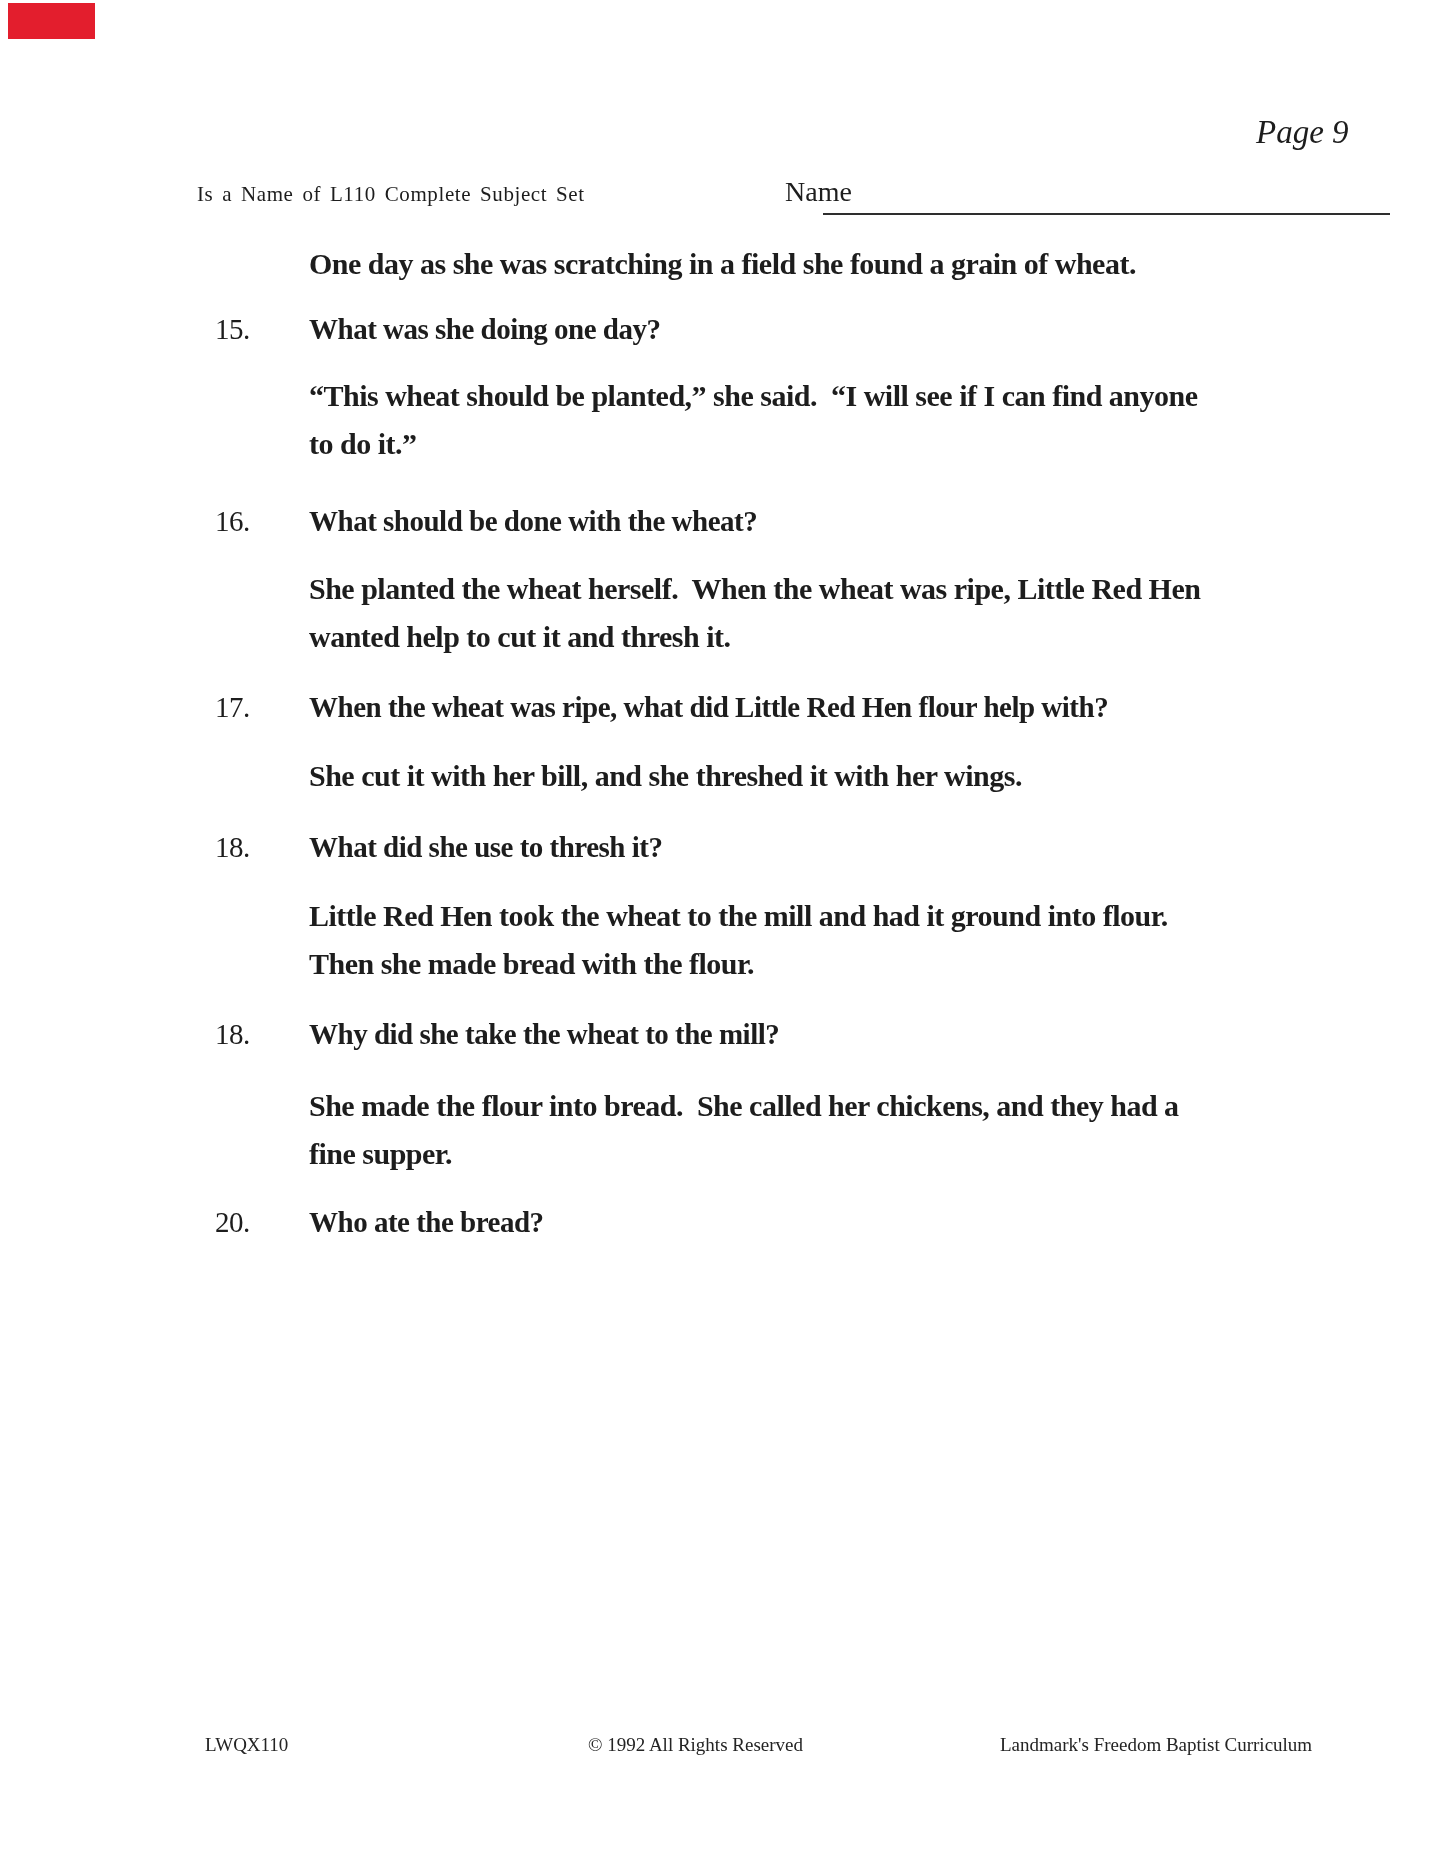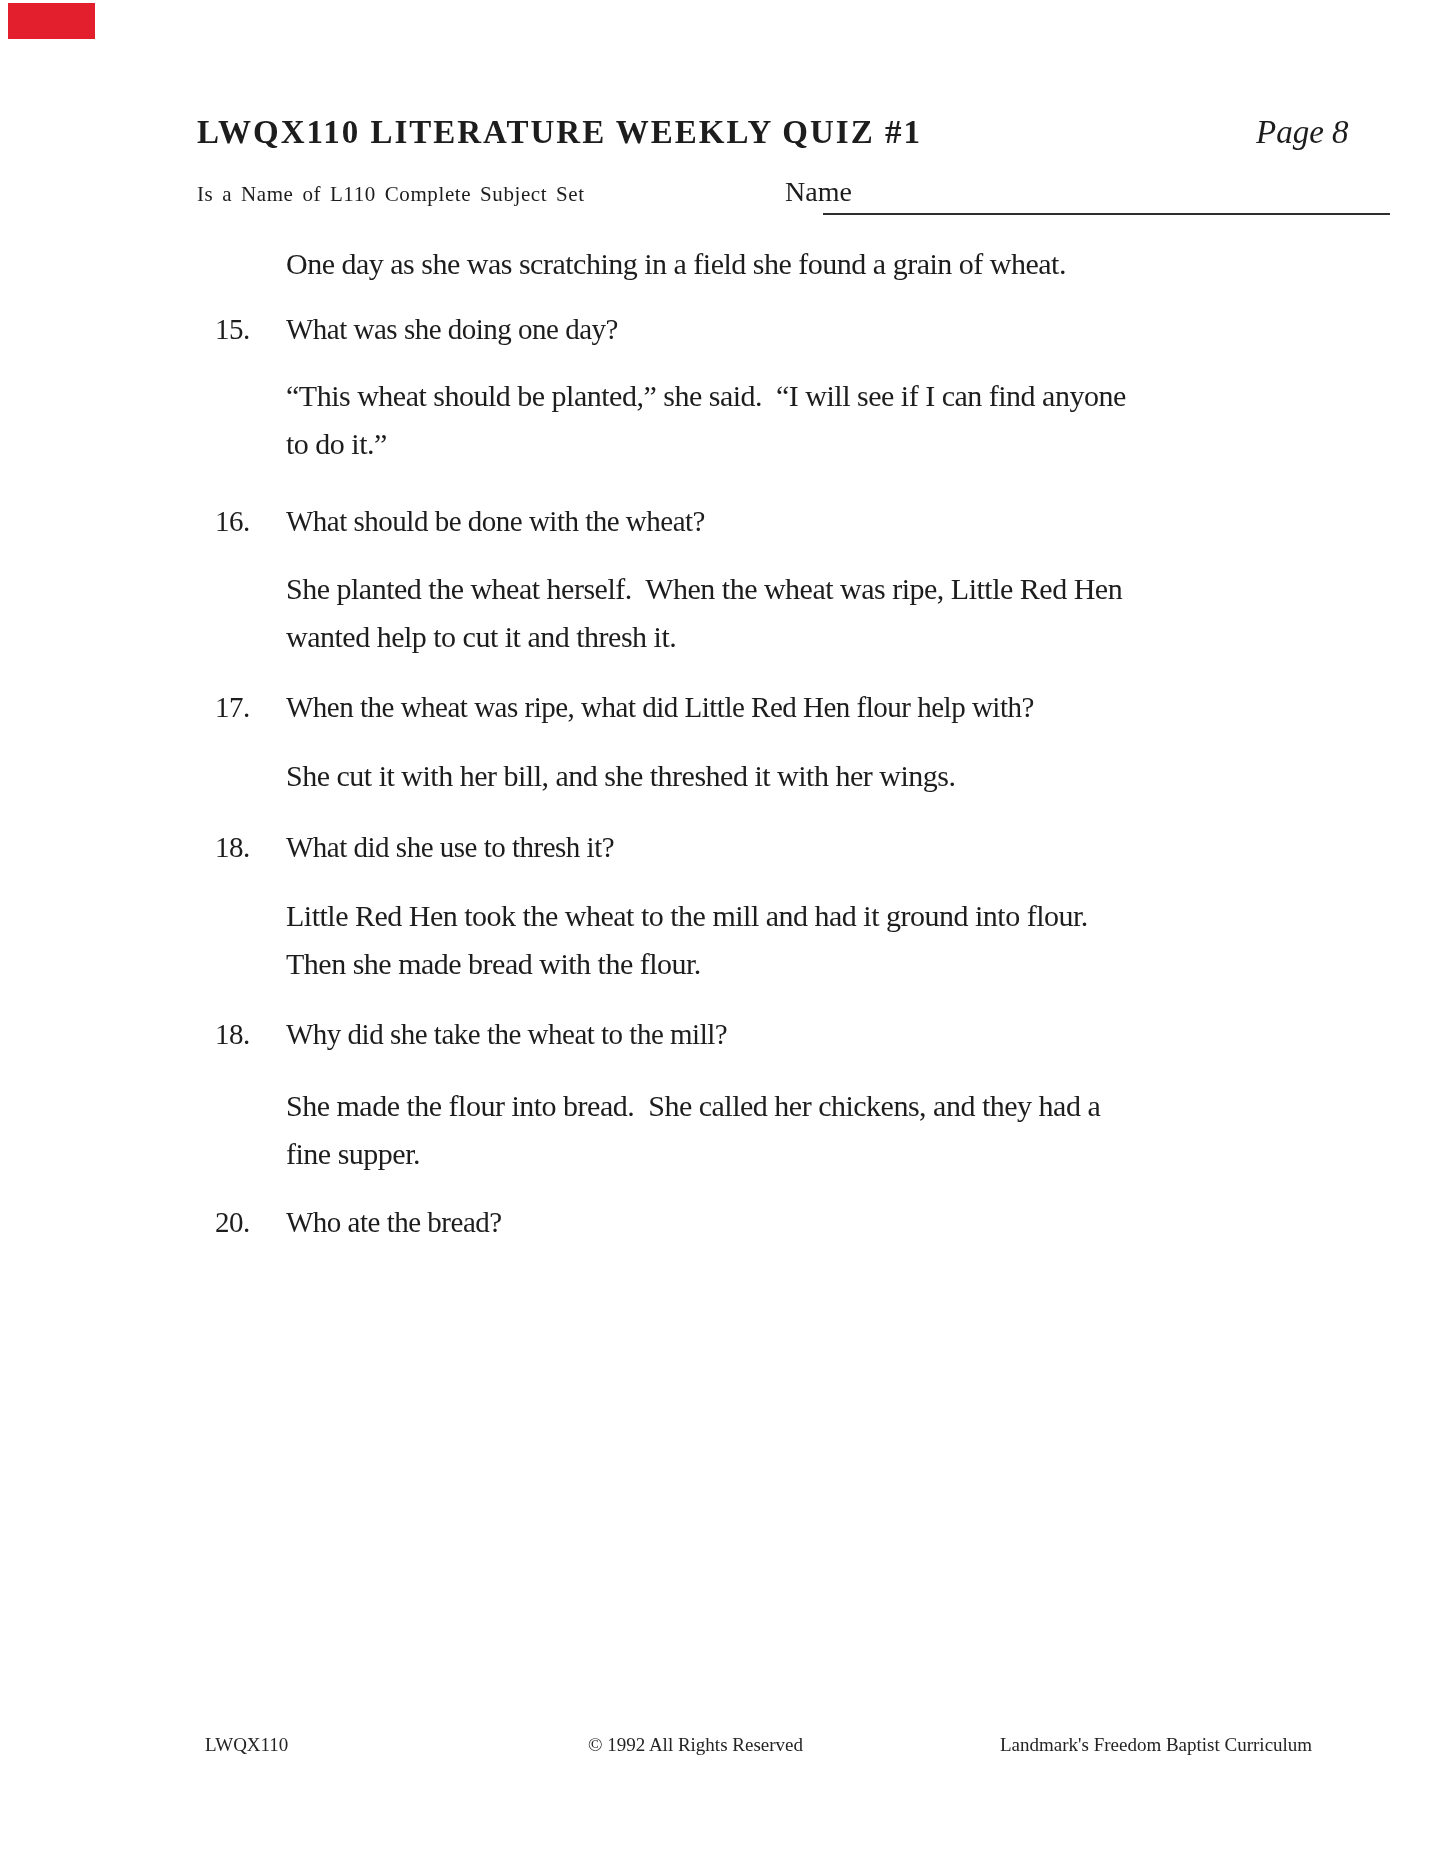--- a/index.html
+++ b/index.html
@@ -35,41 +35,41 @@
   .name-line{
     position:absolute;left:823px;top:196px;width:567px;height:17px;
     border-bottom:2px solid #2e2e2e;
   }
   .row{position:absolute;left:0;top:0;width:1445px;}
   .qnum{
     position:absolute;left:215px;top:0;
     font-size:29px;letter-spacing:-0.5px;line-height:48px;
   }
   .body-text{
-    position:absolute;left:286px;top:0;width:1120px;
+    position:absolute;left:309px;top:0;width:1120px;
     font-size:30px;letter-spacing:-0.5px;line-height:48px;
     white-space:pre-wrap;
+    font-weight:bold;
   }
   .question .body-text{font-size:29px;}
   .footer-left,.footer-center,.footer-right{
     position:absolute;top:1720px;font-size:19px;line-height:1.2;white-space:nowrap;color:#242424;margin-top:14px;
   }
   .footer-left{left:205px;}
   .footer-center{left:588px;}
   .footer-right{left:1000px;}
 </style>
 </head>
 <body>
 
 <div class="sheet">
 
   <div class="corner-mark" style="background: rgb(227, 30, 45);"></div>
 
-  <div class="title">LWQX110 LITERATURE WEEKLY QUIZ #1</div>
-  <div class="page-label">Page 8</div>
+  <div class="page-label">Page 9</div>
   <div class="subtitle">Is a Name of L110 Complete Subject Set</div>
   <div class="name-label">Name</div>
   <div class="name-line"></div>
 
   <div class="row passage" style="top:240px">
     <div class="body-text">One day as she was scratching in a field she found a grain of wheat.</div>
   </div>
 
   <div class="row question" style="top:305px">
     <span class="qnum">15.</span>

